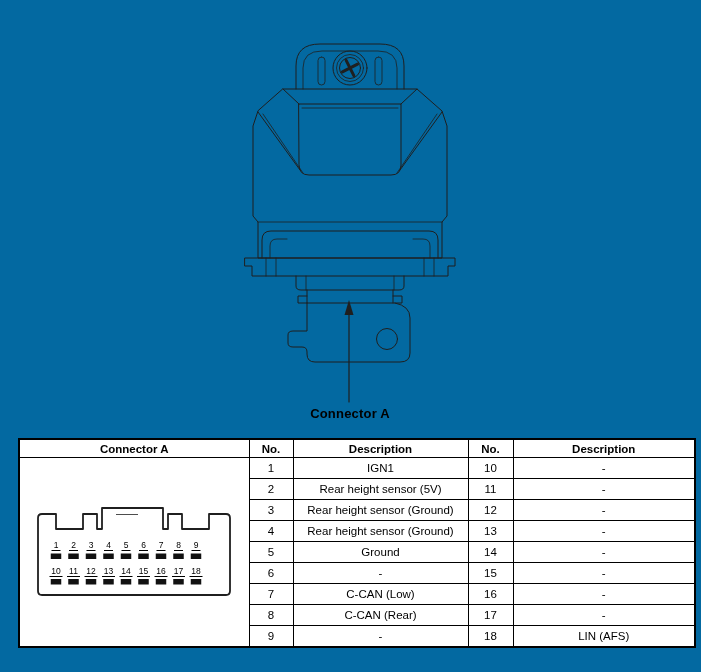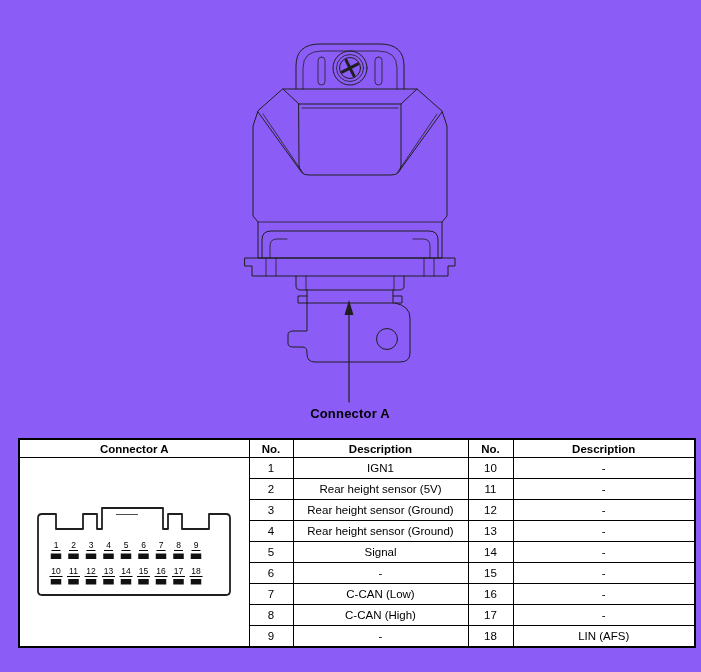--- a/index.html
+++ b/index.html
@@ -1,17 +1,17 @@
 <!DOCTYPE html>
 <html><head>
 <meta charset="utf-8">
 <style>
   html,body{margin:0;padding:0;background:#fff;}
   .page{
-    position:relative;width:701px;height:672px;background:#8b5cf6;
+    position:relative;width:701px;height:672px;background:#0369a1;
     font-family:"Liberation Sans",sans-serif;color:#000;overflow:hidden;
   }
   .module-svg{position:absolute;left:225px;top:35px;width:250px;height:390px;}
   .callout-label{
     position:absolute;left:270px;top:406px;width:160px;text-align:center;
     font-size:13px;font-weight:bold;letter-spacing:.2px;
   }
   table.pin-table{
     position:absolute;left:18px;top:438px;width:676px;
     border-collapse:collapse;table-layout:fixed;background:#fff;
@@ -183,39 +183,39 @@
         <td>-</td>
       </tr>
       <tr>
         <td>4</td>
         <td>Rear height sensor (Ground)</td>
         <td>13</td>
         <td>-</td>
       </tr>
       <tr>
         <td>5</td>
-        <td>Signal</td>
+        <td>Ground</td>
         <td>14</td>
         <td>-</td>
       </tr>
       <tr>
         <td>6</td>
         <td>-</td>
         <td>15</td>
         <td>-</td>
       </tr>
       <tr>
         <td>7</td>
         <td>C-CAN (Low)</td>
         <td>16</td>
         <td>-</td>
       </tr>
       <tr>
         <td>8</td>
-        <td>C-CAN (High)</td>
+        <td>C-CAN (Rear)</td>
         <td>17</td>
         <td>-</td>
       </tr>
       <tr>
         <td>9</td>
         <td>-</td>
         <td>18</td>
         <td>LIN (AFS)</td>
       </tr>
     </tbody>

